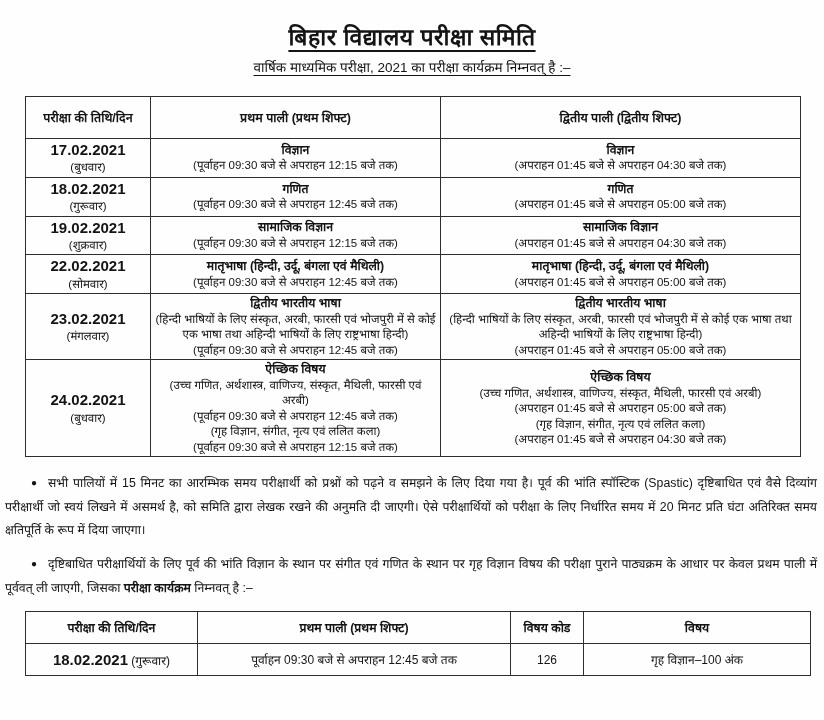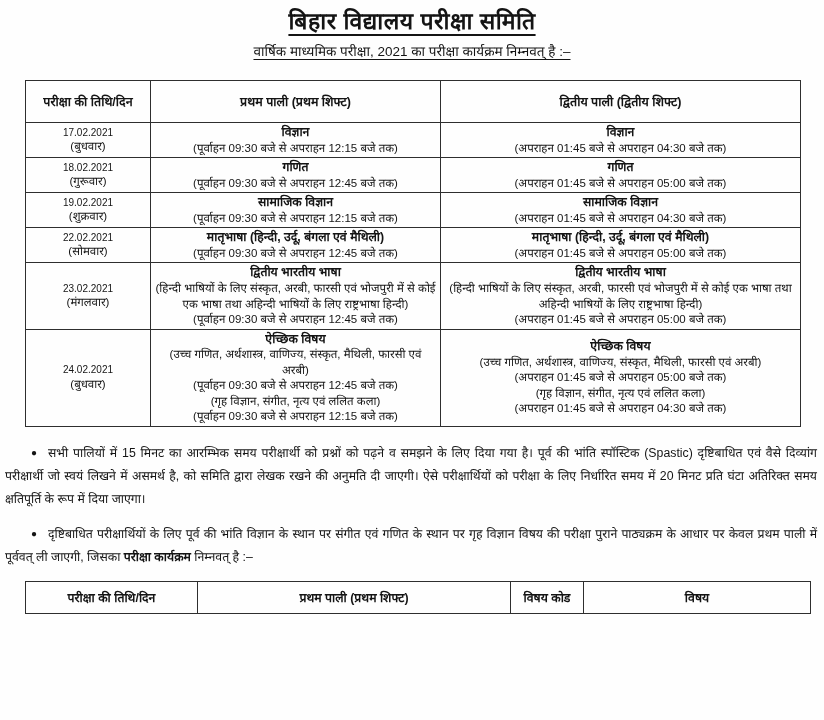--- a/index.html
+++ b/index.html
@@ -6,21 +6,21 @@
   body {
     width:824px; height:720px;
     background:#ffffff;
     font-family:"Liberation Sans","DejaVu Sans",sans-serif;
     color:#141414;
     -webkit-font-smoothing:antialiased;
   }
   .page {
     width:824px; height:720px;
     box-sizing:border-box;
-    padding-top:4px;
+    padding-top:20px;
     overflow:hidden;
     background:#fefefe;
   }
   .title {
     text-align:center;
     font-size:23px;
     font-weight:700;
     text-decoration:underline;
     text-underline-offset:5px;
     letter-spacing:0.5px;
@@ -36,21 +36,21 @@
   table { border-collapse:collapse; table-layout:fixed; }
   th, td { border:1.5px solid #2e2e2e; vertical-align:middle; text-align:center; }
 
   .main-table { margin:20px 24px 0 25px; width:775px; }
   .main-table th {
     font-size:12.5px; font-weight:700; padding:12px 2px;
   }
   .main-table td { padding:1px 4px; font-size:11.5px; line-height:1.35; }
   .cell-lines div { min-height:0;text-align:center; }
   .subj { font-weight:700; font-size:12.3px; }
-  .date { font-weight:400; font-size:10px; }
+  .date { font-weight:700; font-size:15px; }
   .day  { font-size:11.5px; font-weight:400; }
 
   .notes { margin:15px 7px 0 5px; }
   .note {
     font-size:12.3px;
     line-height:1.9;
     text-align:justify;
     text-indent:13px;
     margin:6px 0 11px 0;
   }
@@ -201,16 +201,22 @@
         <col style="width:73px">
         <col style="width:227px">
       </colgroup>
     <tbody>
         <tr>
       <th>परीक्षा की तिथि/दिन</th>
       <th>प्रथम पाली (प्रथम शिफ्ट)</th>
       <th>विषय कोड</th>
       <th>विषय</th>
     </tr>
+    <tr>
+      <td><span class="date">18.02.2021</span> <span class="inline-day">(गुरूवार)</span></td>
+      <td>पूर्वाहन 09:30 बजे से अपराहन 12:45 बजे तक</td>
+      <td>126</td>
+      <td>गृह विज्ञान–100 अंक</td>
+    </tr>
   </tbody>
     </table>
 
 </div>
 
 </body></html>

